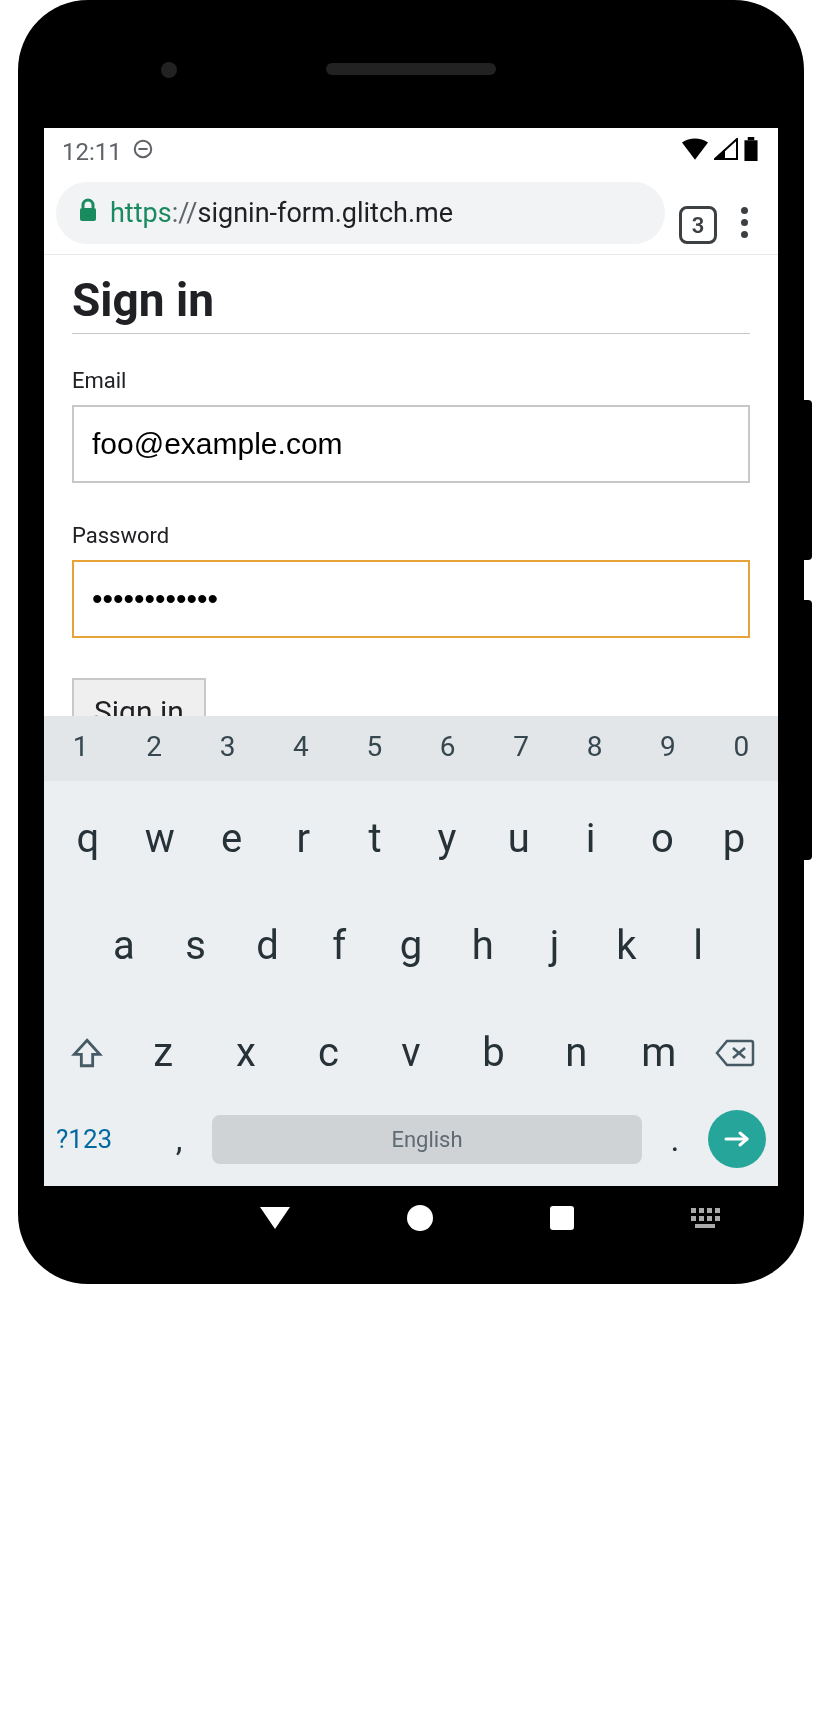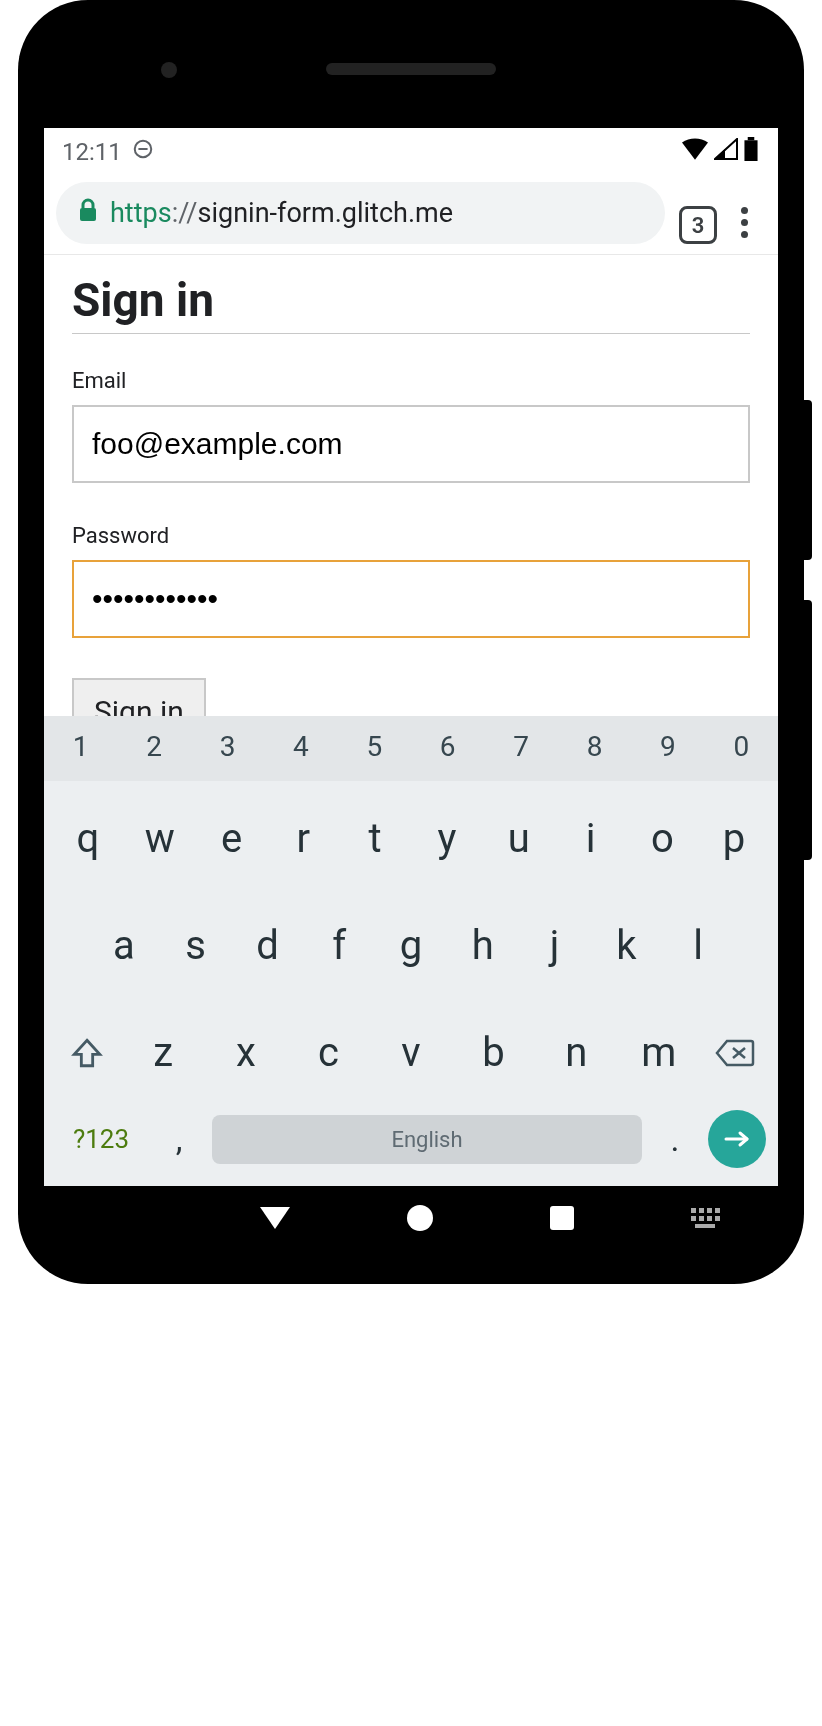--- a/index.html
+++ b/index.html
@@ -207,22 +207,22 @@
     padding: 14px 0;
   }
   .row-indent { padding-left: 44px; padding-right: 44px; }
   .bottom-row {
     display: flex;
     align-items: center;
     padding: 8px 12px 18px 12px;
     gap: 8px;
   }
   .mode-key {
-    font-size: 26px; color:#4d7c0f;
-    width: 90px; text-align: center;
+    font-size: 26px; color:#0369a1;
+    width: 90px; 
   }
   .comma-key, .dot-key {
     width: 50px; text-align:center; font-size: 34px; color:#263238;
   }
   .space-key {
     flex: 1;
     background: #cfd3d6;
     border-radius: 8px;
     text-align: center;
     font-size: 22px;

